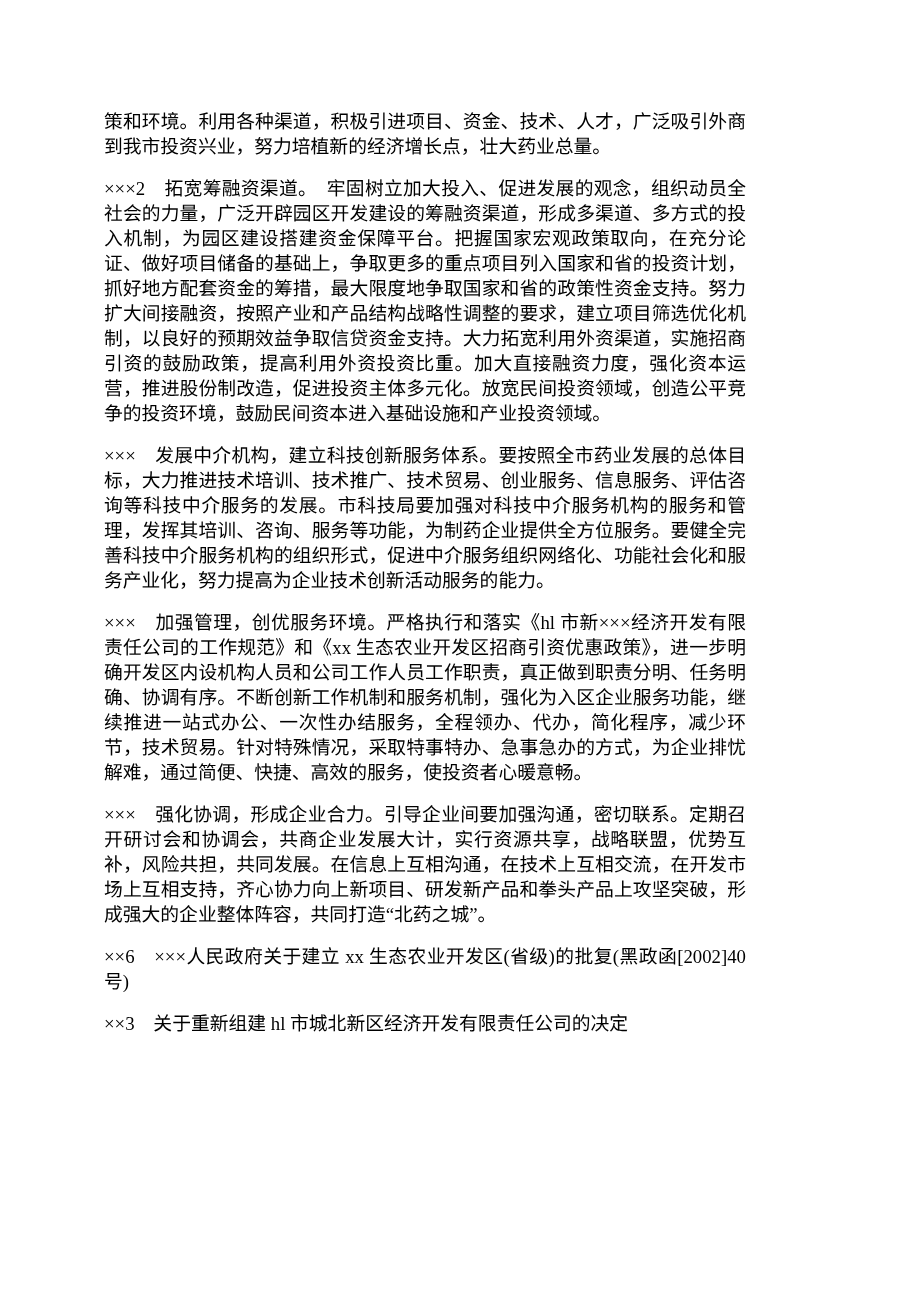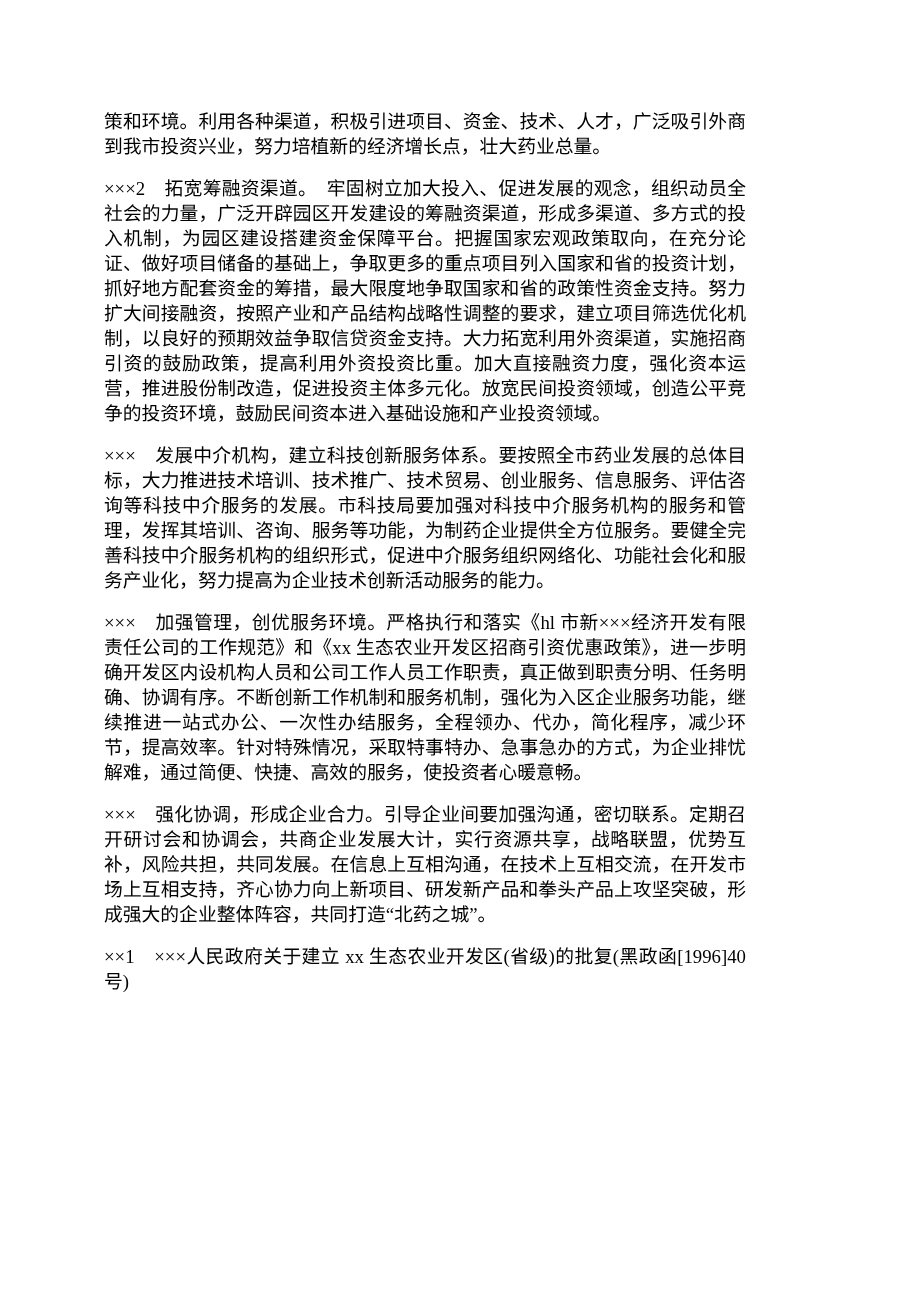--- a/index.html
+++ b/index.html
@@ -38,17 +38,18 @@
   }
 </style>
 </head>
 <body>
 
 <div class="doc-page">
   <div class="doc-body">
     <p>策和环境。利用各种渠道，积极引进项目、资金、技术、人才，广泛吸引外商到我市投资兴业，努力培植新的经济增长点，壮大药业总量。</p>
     <p>×××2　拓宽筹融资渠道。　牢固树立加大投入、促进发展的观念，组织动员全社会的力量，广泛开辟园区开发建设的筹融资渠道，形成多渠道、多方式的投入机制，为园区建设搭建资金保障平台。把握国家宏观政策取向，在充分论证、做好项目储备的基础上，争取更多的重点项目列入国家和省的投资计划，抓好地方配套资金的筹措，最大限度地争取国家和省的政策性资金支持。努力扩大间接融资，按照产业和产品结构战略性调整的要求，建立项目筛选优化机制，以良好的预期效益争取信贷资金支持。大力拓宽利用外资渠道，实施招商引资的鼓励政策，提高利用外资投资比重。加大直接融资力度，强化资本运营，推进股份制改造，促进投资主体多元化。放宽民间投资领域，创造公平竞争的投资环境，鼓励民间资本进入基础设施和产业投资领域。</p>
     <p>×××　发展中介机构，建立科技创新服务体系。要按照全市药业发展的总体目标，大力推进技术培训、技术推广、技术贸易、创业服务、信息服务、评估咨询等科技中介服务的发展。市科技局要加强对科技中介服务机构的服务和管理，发挥其培训、咨询、服务等功能，为制药企业提供全方位服务。要健全完善科技中介服务机构的组织形式，促进中介服务组织网络化、功能社会化和服务产业化，努力提高为企业技术创新活动服务的能力。</p>
-    <p>×××　加强管理，创优服务环境。严格执行和落实《hl 市新×××经济开发有限责任公司的工作规范》和《xx 生态农业开发区招商引资优惠政策》，进一步明确开发区内设机构人员和公司工作人员工作职责，真正做到职责分明、任务明确、协调有序。不断创新工作机制和服务机制，强化为入区企业服务功能，继续推进一站式办公、一次性办结服务，全程领办、代办，简化程序，减少环节，提高效率。针对特殊情况，采取特事特办、急事急办的方式，为企业排忧解难，通过简便、快捷、高效的服务，使投资者心暖意畅。</p>
+    <p>×××　加强管理，创优服务环境。严格执行和落实《hl 市新×××经济开发有限责任公司的工作规范》和《xx 生态农业开发区招商引资优惠政策》，进一步明确开发区内设机构人员和公司工作人员工作职责，真正做到职责分明、任务明确、协调有序。不断创新工作机制和服务机制，强化为入区企业服务功能，继续推进一站式办公、一次性办结服务，全程领办、代办，简化程序，减少环节，技术贸易。针对特殊情况，采取特事特办、急事急办的方式，为企业排忧解难，通过简便、快捷、高效的服务，使投资者心暖意畅。</p>
     <p>×××　强化协调，形成企业合力。引导企业间要加强沟通，密切联系。定期召开研讨会和协调会，共商企业发展大计，实行资源共享，战略联盟，优势互补，风险共担，共同发展。在信息上互相沟通，在技术上互相交流，在开发市场上互相支持，齐心协力向上新项目、研发新产品和拳头产品上攻坚突破，形成强大的企业整体阵容，共同打造“北药之城”。</p>
-    <p>××1　×××人民政府关于建立 xx 生态农业开发区(省级)的批复(黑政函[1996]40 号)</p>
+    <p>××6　×××人民政府关于建立 xx 生态农业开发区(省级)的批复(黑政函[2002]40 号)</p>
+    <p>××3　关于重新组建 hl 市城北新区经济开发有限责任公司的决定</p>
   </div>
 </div>
 
 </body></html>

